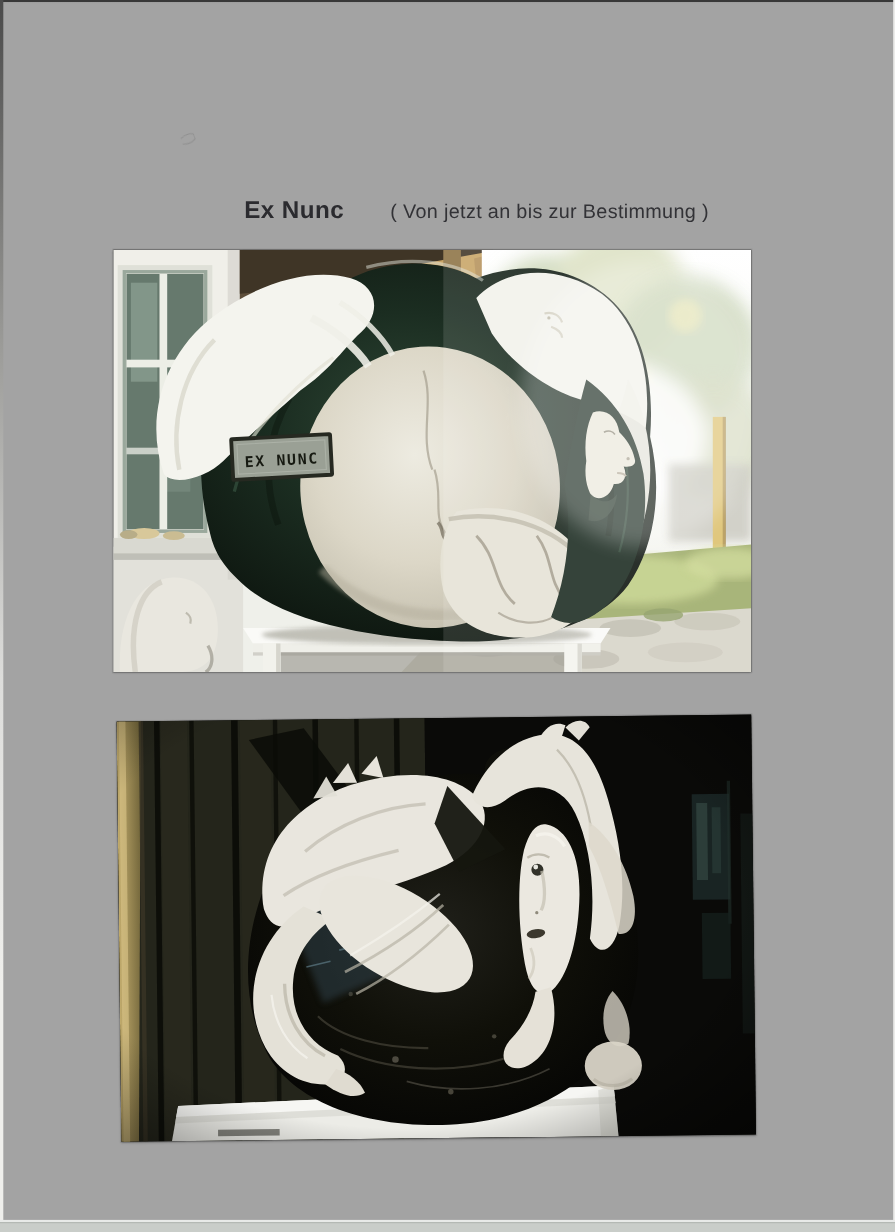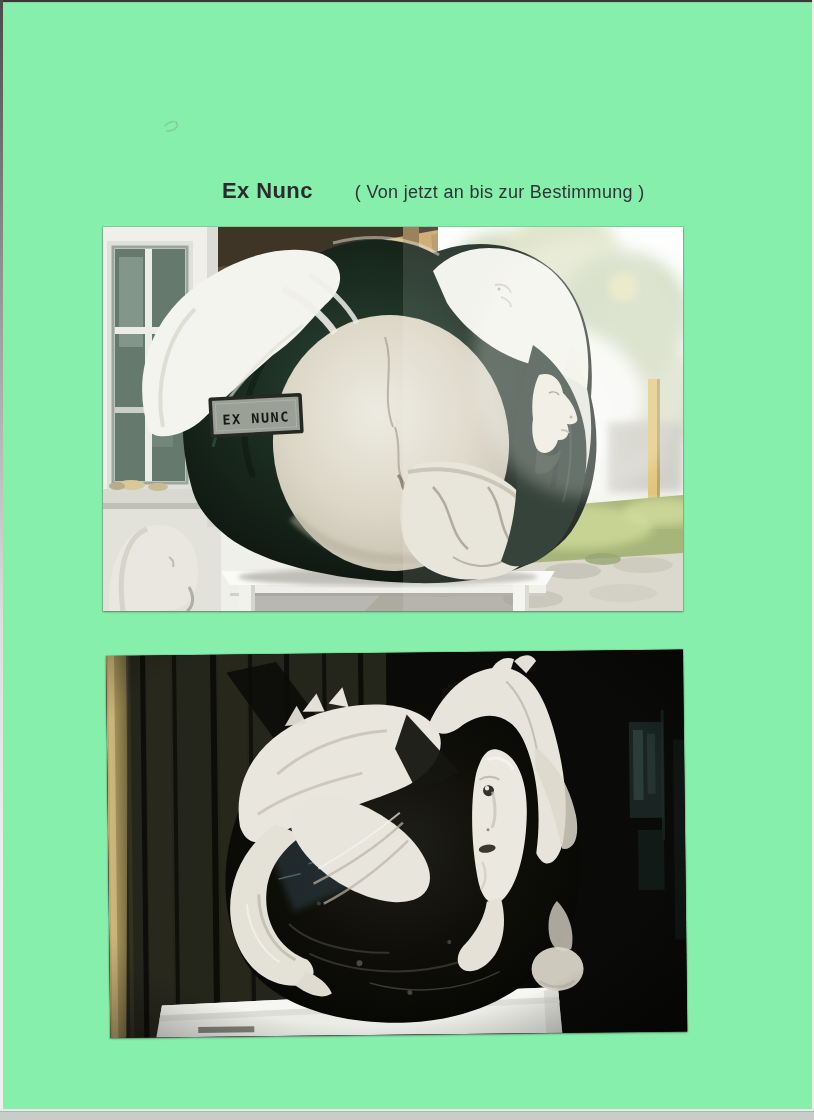--- a/index.html
+++ b/index.html
@@ -1,18 +1,18 @@
 <!DOCTYPE html>
 <html><head>
 <meta charset="utf-8">
 <style>
   html,body{margin:0;padding:0;background:#ffffff;}
   .page{
     position:relative;width:814px;height:1120px;
-    background:#86efac;overflow:hidden;
+    background:#a3a3a3;overflow:hidden;
     font-family:"Liberation Sans", sans-serif;
   }
   .scan-edge-top{position:absolute;left:0;top:0;width:100%;height:3px;
     background:linear-gradient(to bottom,#383838 0 2px,rgba(150,150,150,.35) 2px 3px);}
   .scan-edge-left{position:absolute;left:0;top:0;width:3px;height:100%;
     background:linear-gradient(to bottom,#4a4a4a,#9b9b98 28%,#dddddb 55%,#efefec 80%);}
   .scan-edge-right{position:absolute;right:0;top:0;width:2px;height:100%;background:#ececea;}
   .scan-edge-bottom{position:absolute;left:0;bottom:0;width:100%;height:8px;
     background:#c9cdc9;border-top:1px solid #b2b6b2;box-shadow:0 -2px 0 #e8eae8;}
   .speck{position:absolute;left:163px;top:122px;width:13px;height:7px;

